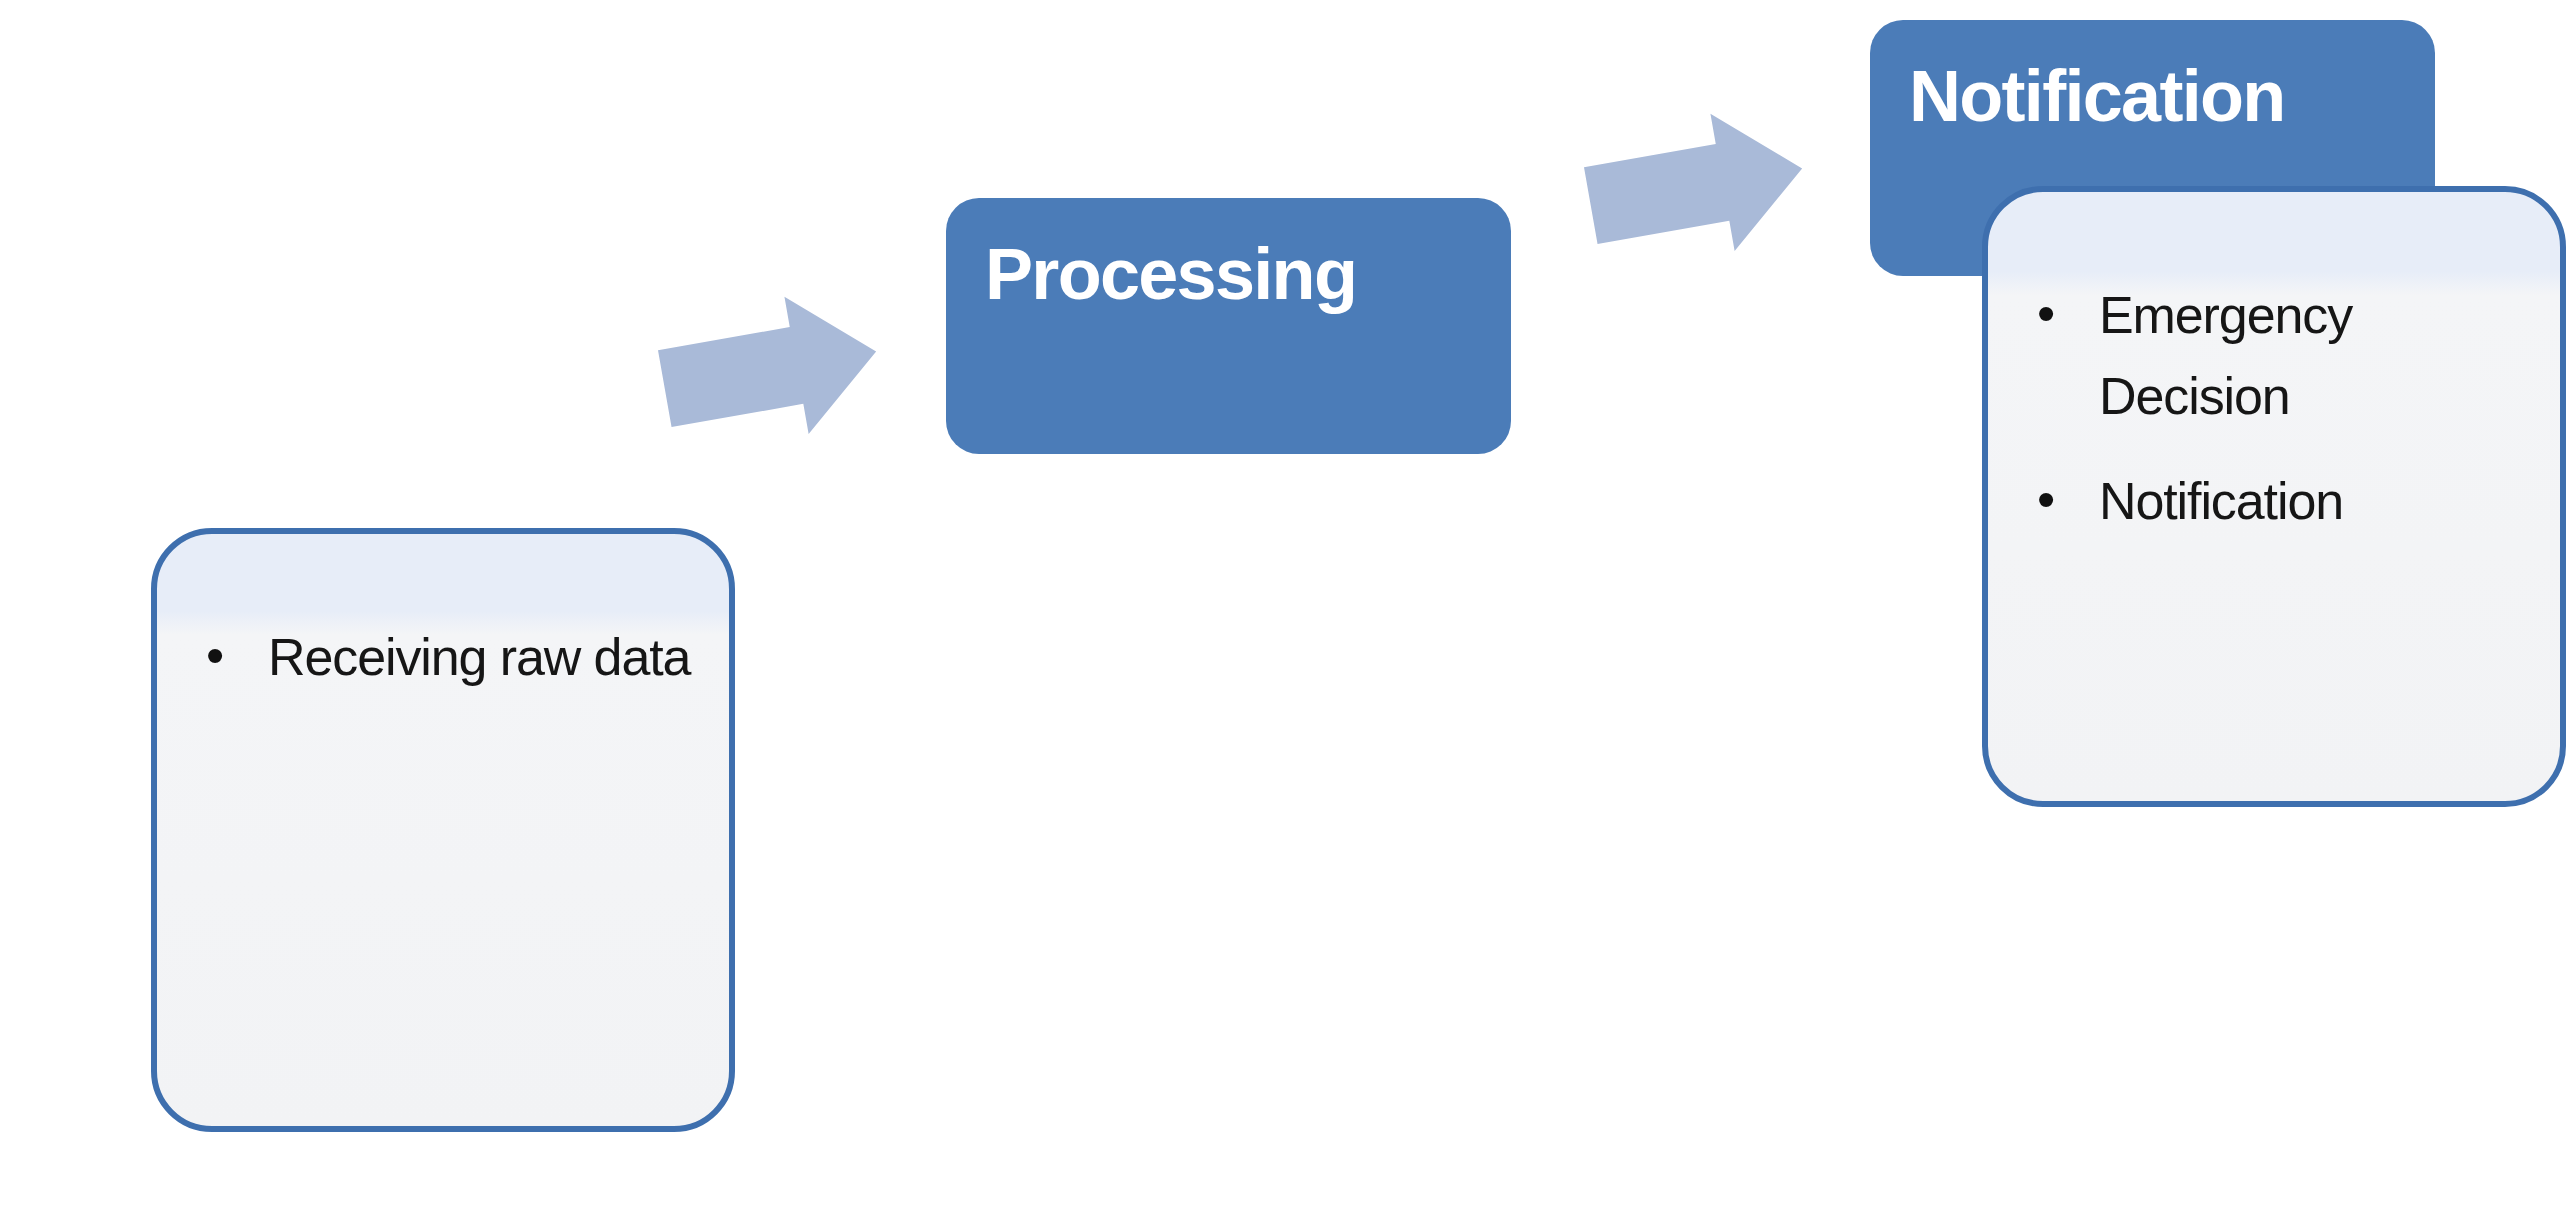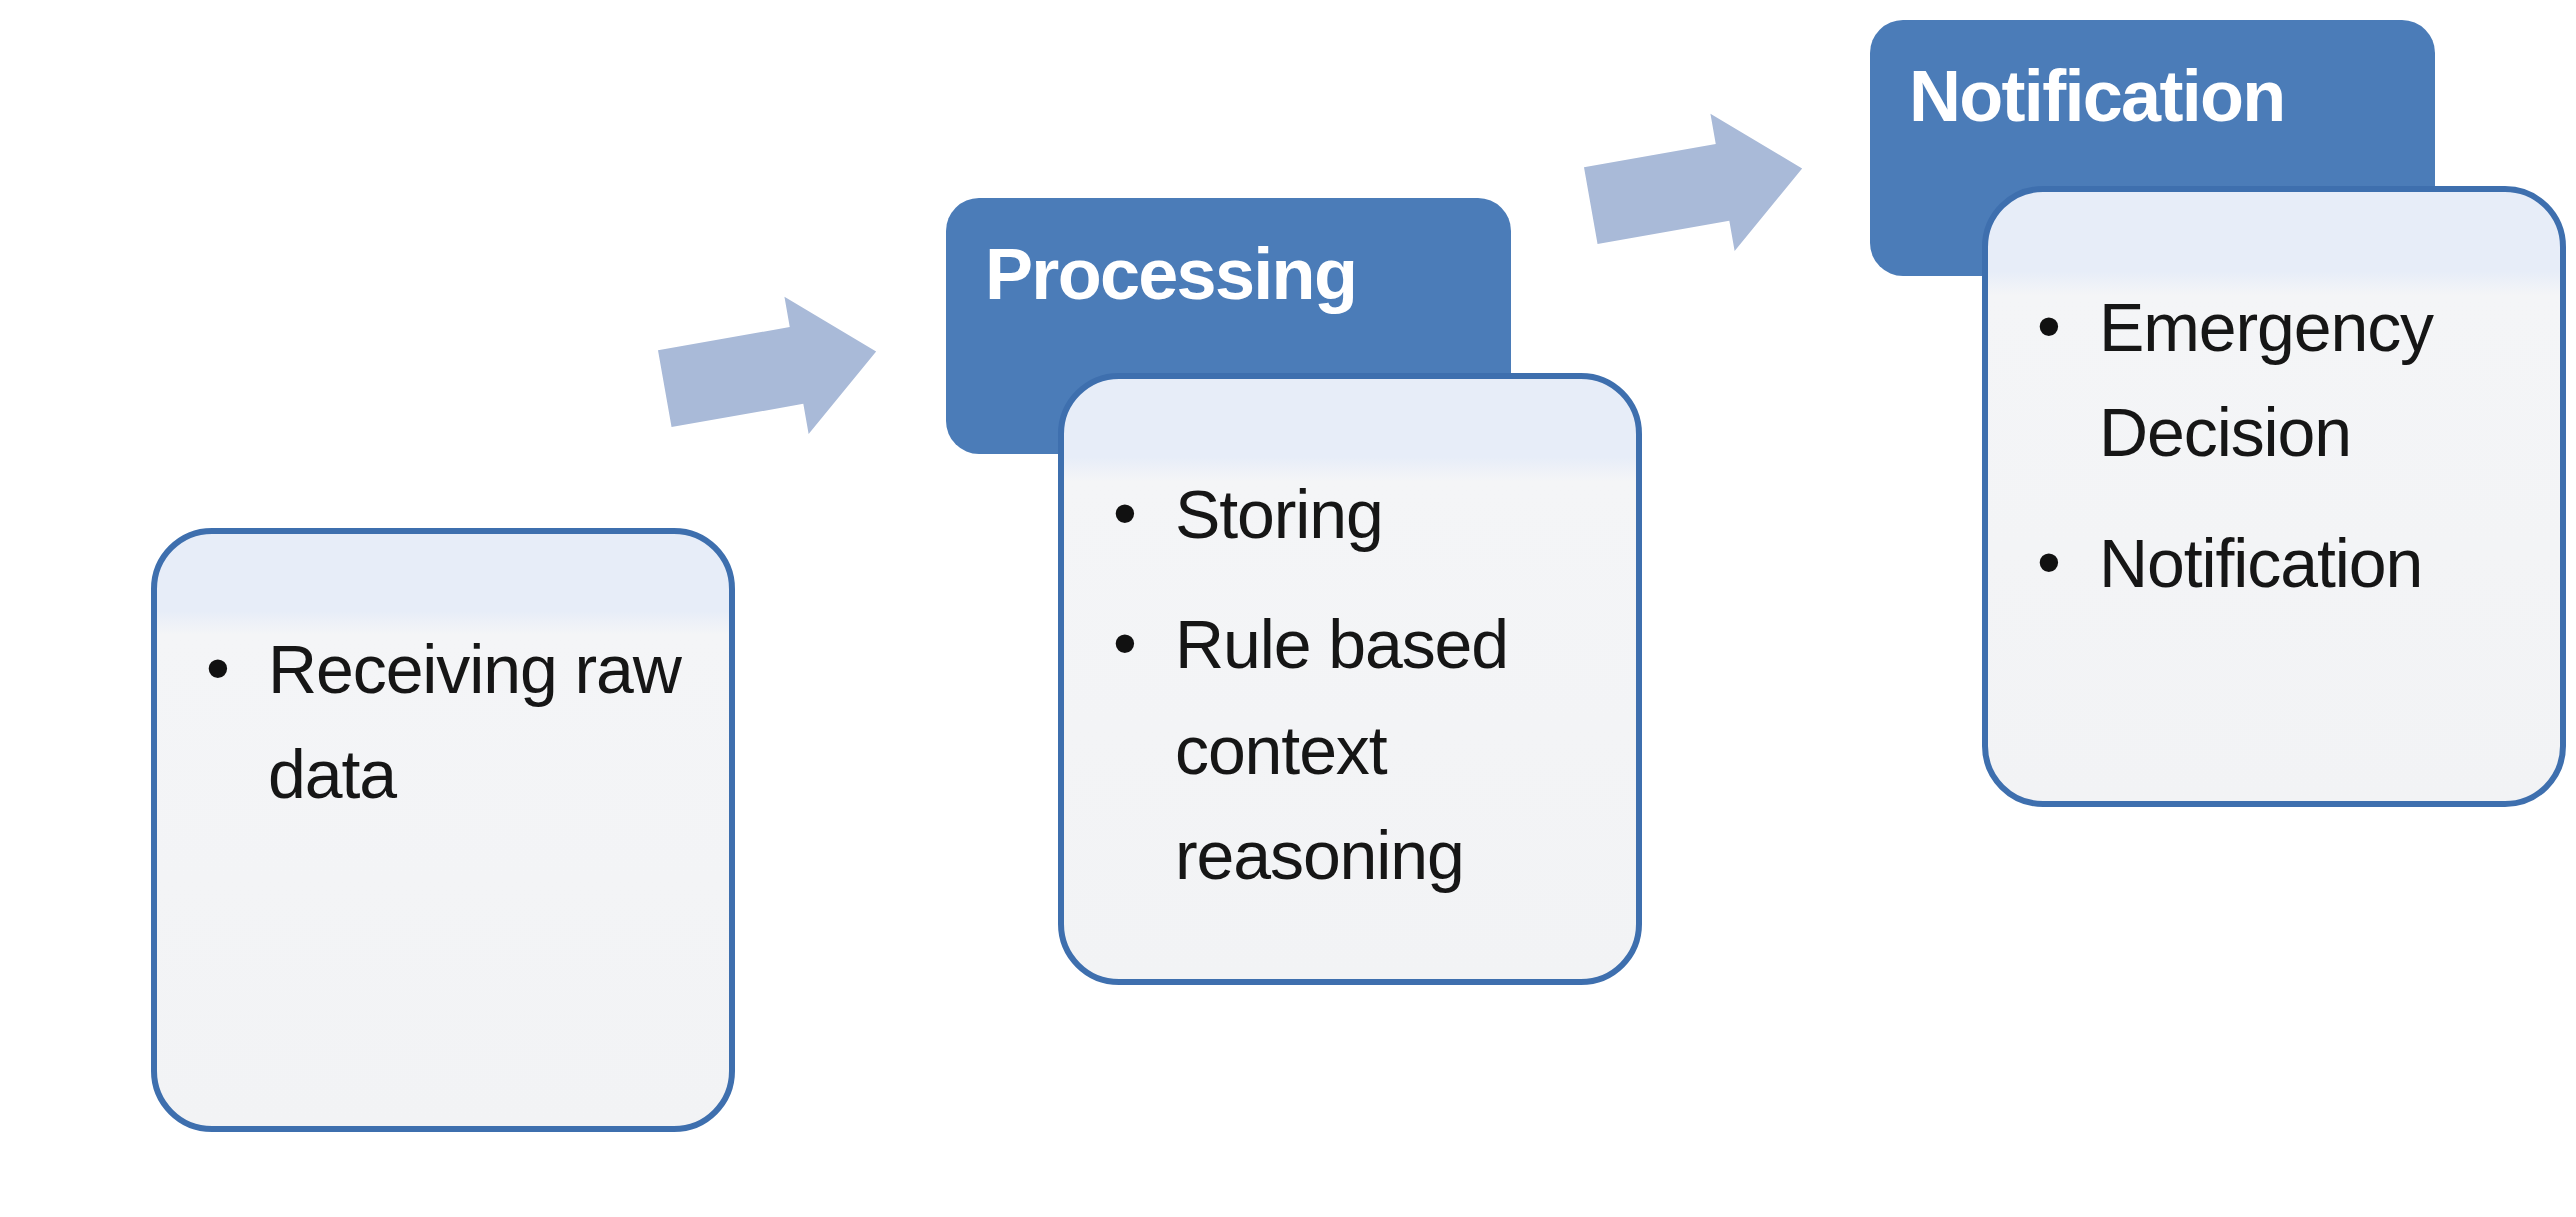--- a/index.html
+++ b/index.html
@@ -51,21 +51,21 @@
   }
   .bullet-list {
     list-style: none;
     margin: 0;
     padding: 0;
   }
   .bullet-list li {
     position: relative;
     padding-left: 83px;
     margin-bottom: 25px;
-    font-size: 68px;
+    font-size: 52px;
     letter-spacing: -1.1px;
     line-height: 1.55;
     color: #161616;
   }
   .bullet-list li::before {
     content: "\2022";
     position: absolute;
     left: 21px;
     top: -2.2px;
     color: #111111;
@@ -100,26 +100,20 @@
     </ul>
   </div>
 
   <svg class="flow-arrow arrow-1" viewBox="0 0 400 330" xmlns="http://www.w3.org/2000/svg">
     <polygon points="10,70 250,70 250,15 395,140 250,265 250,210 10,210" fill="#a9bad8"></polygon>
   </svg>
 
   <div class="step-header header-processing">
     <div class="title">Processing</div>
   </div>
-  <div class="step-card card-processing">
-    <ul class="bullet-list">
-      <li>Storing</li>
-      <li>Rule based context reasoning</li>
-    </ul>
-  </div>
 
   <svg class="flow-arrow arrow-2" viewBox="0 0 400 330" xmlns="http://www.w3.org/2000/svg">
     <polygon points="10,70 250,70 250,15 395,140 250,265 250,210 10,210" fill="#a9bad8"></polygon>
   </svg>
 
   <div class="step-header header-notification">
     <div class="title">Notification</div>
   </div>
   <div class="step-card card-notification">
     <ul class="bullet-list">

